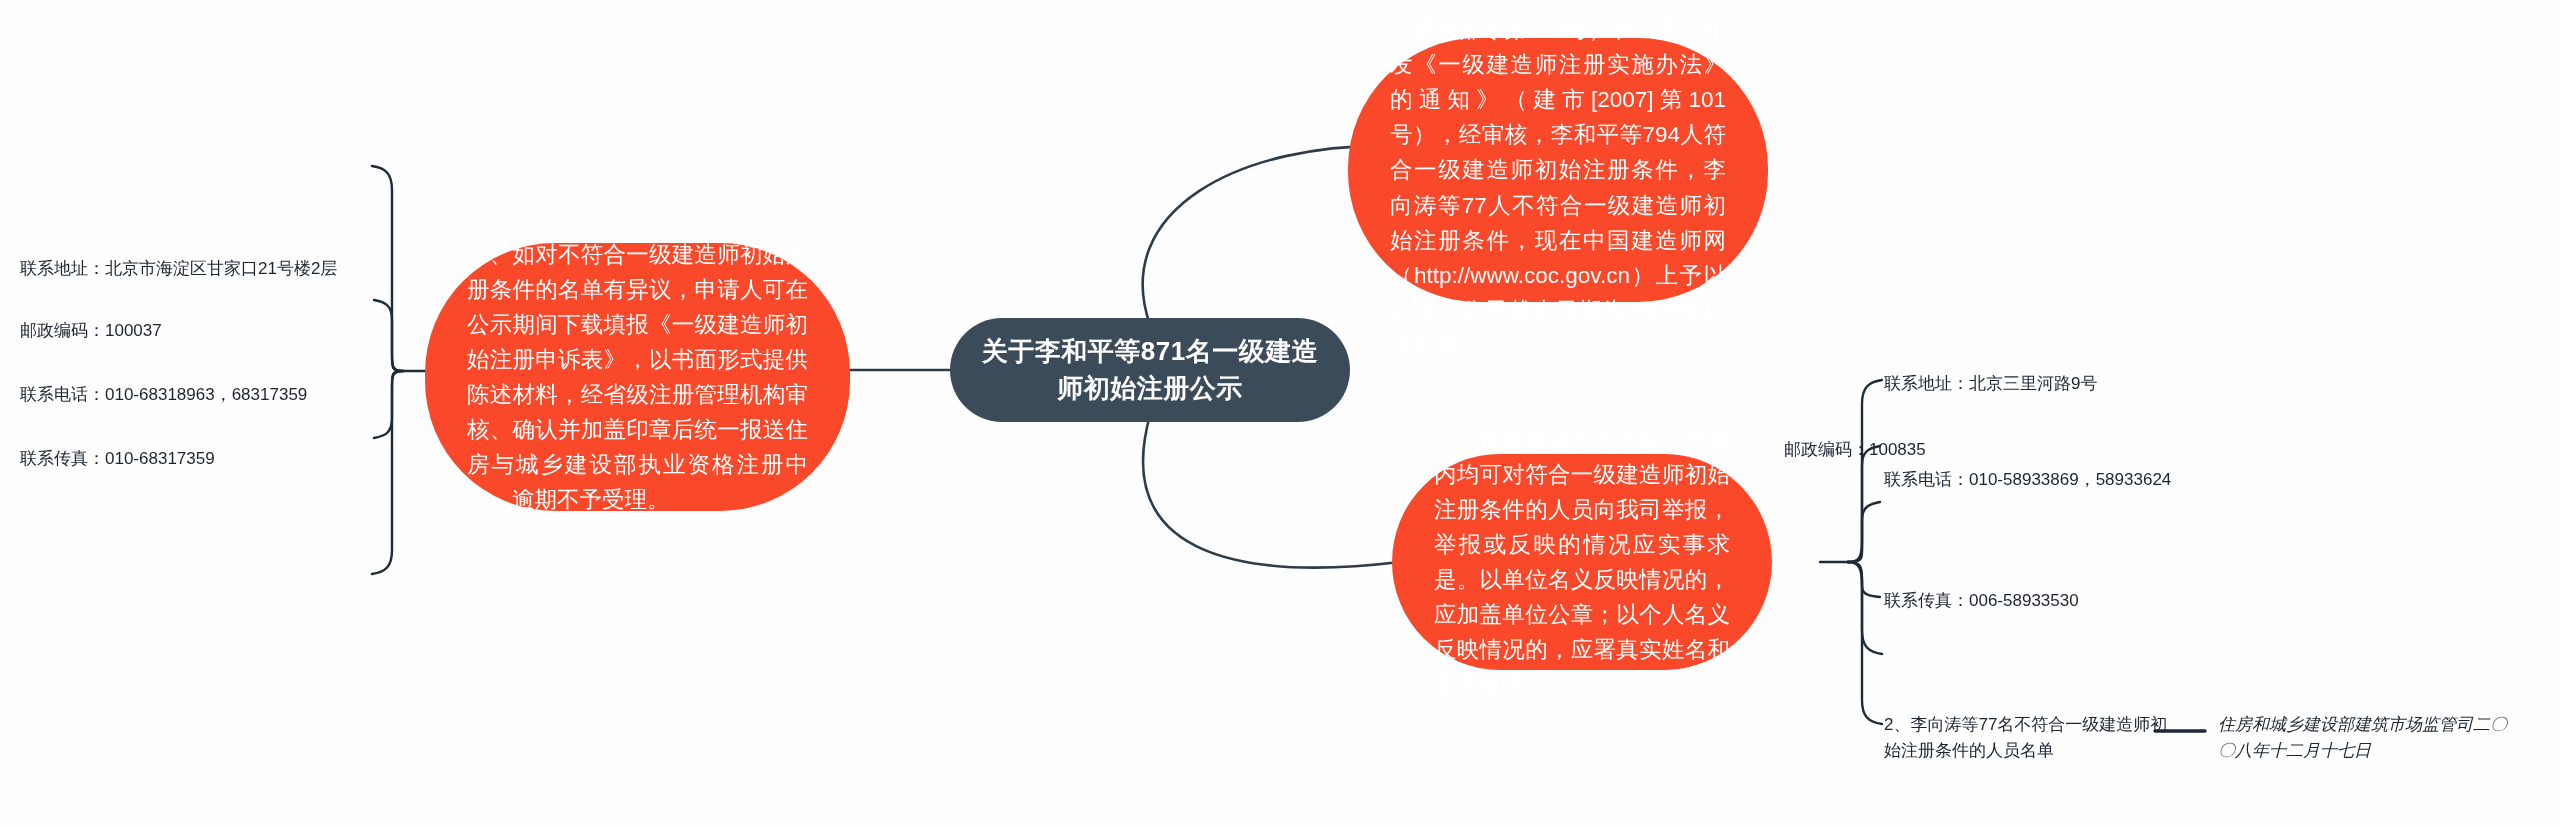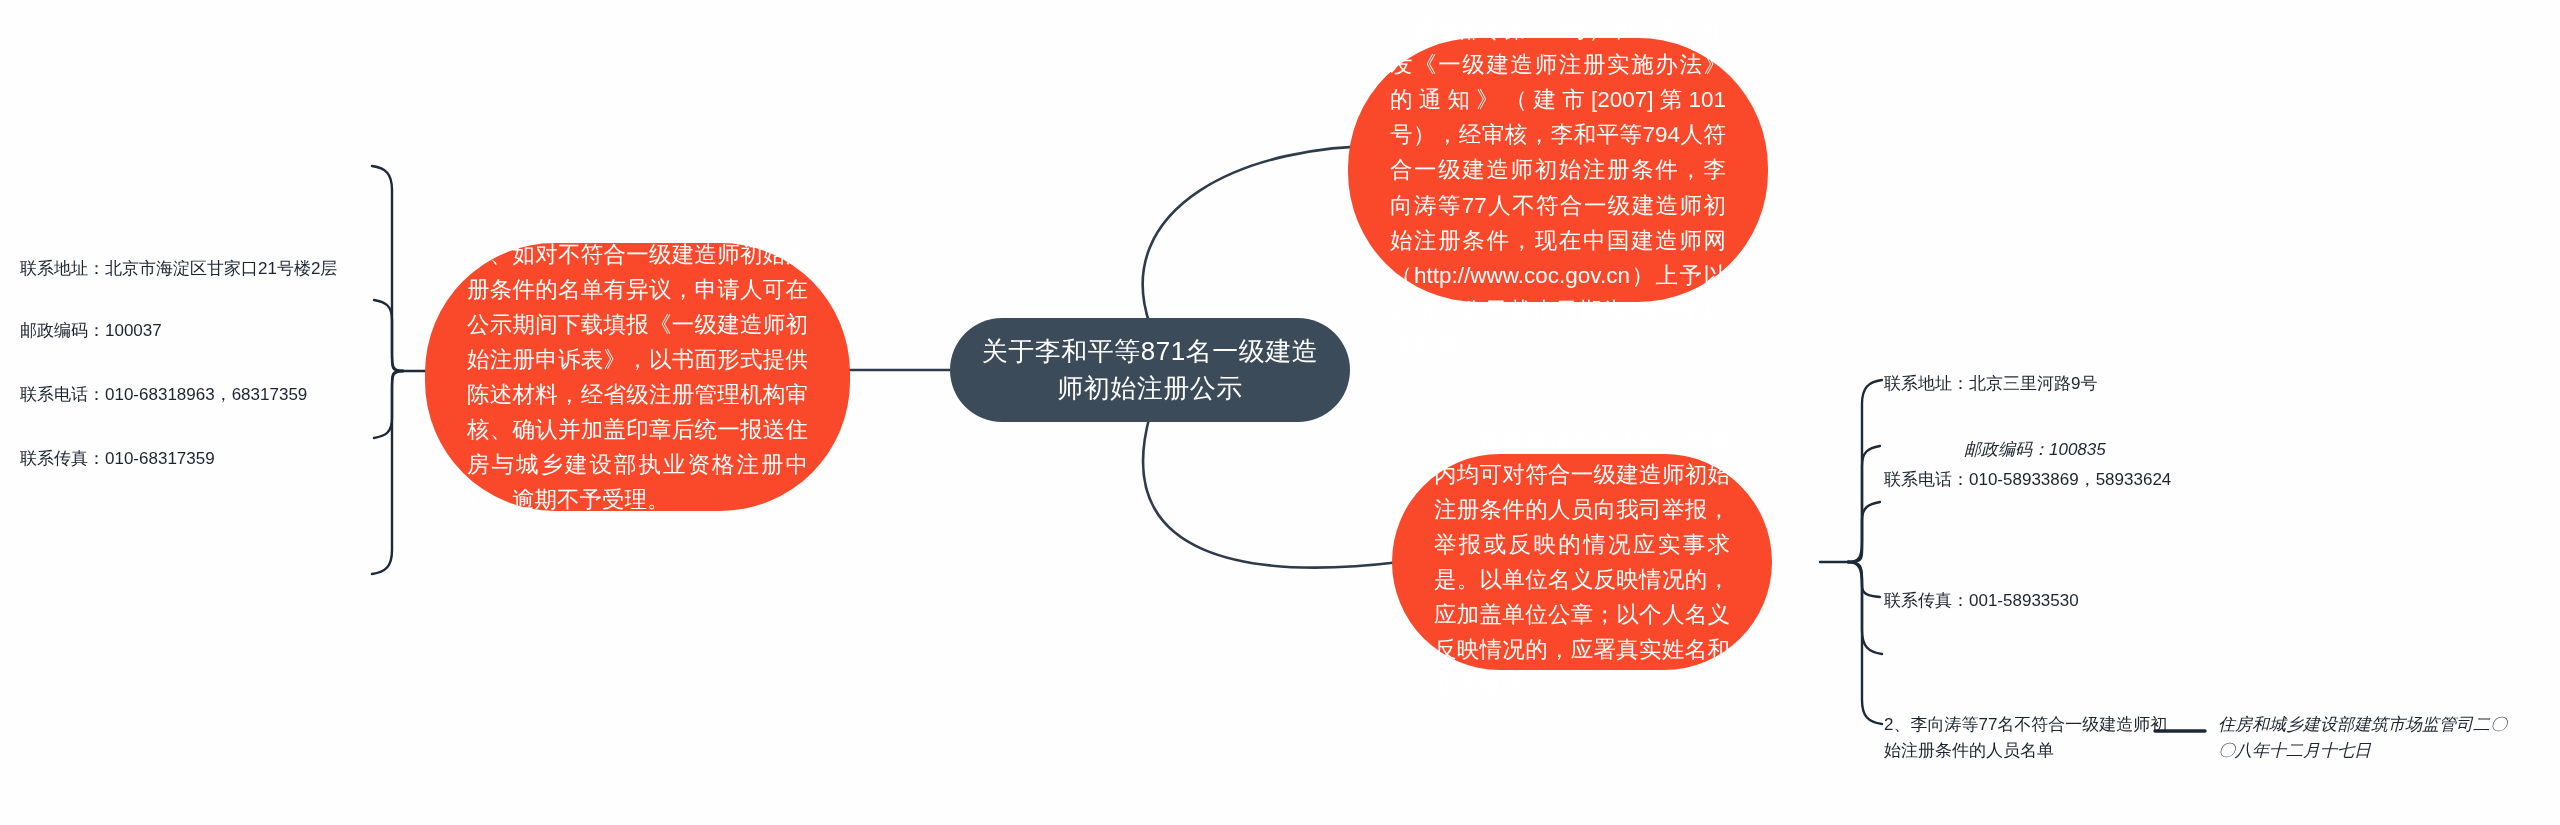--- a/index.html
+++ b/index.html
@@ -39,20 +39,21 @@
     border-radius: 60px;
     display: flex;
     align-items: center;
     justify-content: center;
     text-align: center;
     font-size: 26px;
     line-height: 1.42;
     letter-spacing: 0.5px;
     padding: 14px 26px;
     z-index: 5;
+    font-weight: bold;
   }
   .topic-node {
     background: #f9492a;
     color: #ffffff;
     border-radius: 130px;
     font-size: 22.5px;
     line-height: 1.56;
     padding: 18px 42px;
     box-sizing: border-box;
     display: flex;
@@ -154,28 +155,28 @@
   <div class="leaf left" style="left:20px; top:382px; width:345px;">
     <span>联系电话：010-68318963，68317359</span>
   </div>
   <div class="leaf left" style="left:20px; top:446px; width:345px;">
     <span>联系传真：010-68317359</span>
   </div>
 
   <div class="leaf right" style="left:1884px; top:371px;">
     <span>联系地址：北京三里河路9号</span>
   </div>
-  <div class="leaf right" style="left:1964px; top:437px;font-style:italic;">
+  <div class="leaf right" style="left:1784px; top:437px;">
     <span>邮政编码：100835</span>
   </div>
   <div class="leaf right" style="left:1884px; top:467px;">
     <span>联系电话：010-58933869，58933624</span>
   </div>
   <div class="leaf right" style="left:1884px; top:588px;">
-    <span>联系传真：001-58933530</span>
+    <span>联系传真：006-58933530</span>
   </div>
   <div class="leaf right wrap" style="left:1884px; top:712px;">
     <span>2、李向涛等77名不符合一级建造师初始注册条件的人员名单</span>
   </div>
 
   <div class="leaf right wrap-wide" style="left:2218px; top:712px;">
     <span>住房和城乡建设部建筑市场监管司二〇〇八年十二月十七日</span>
   </div>
 
 </div>

